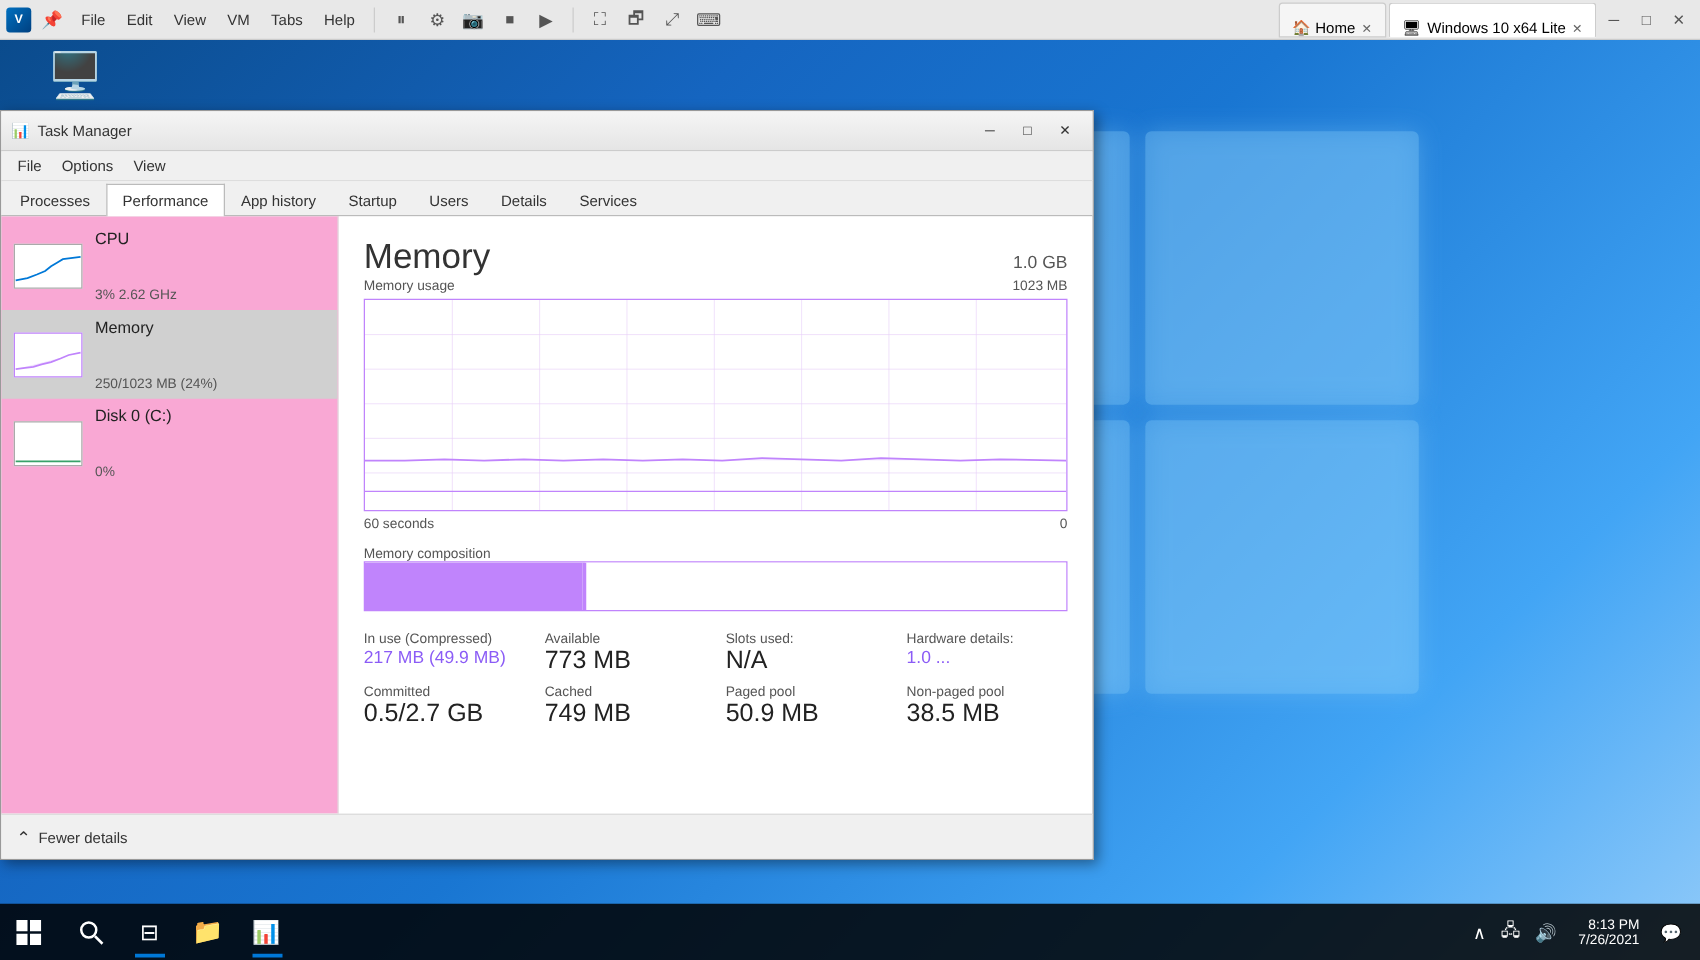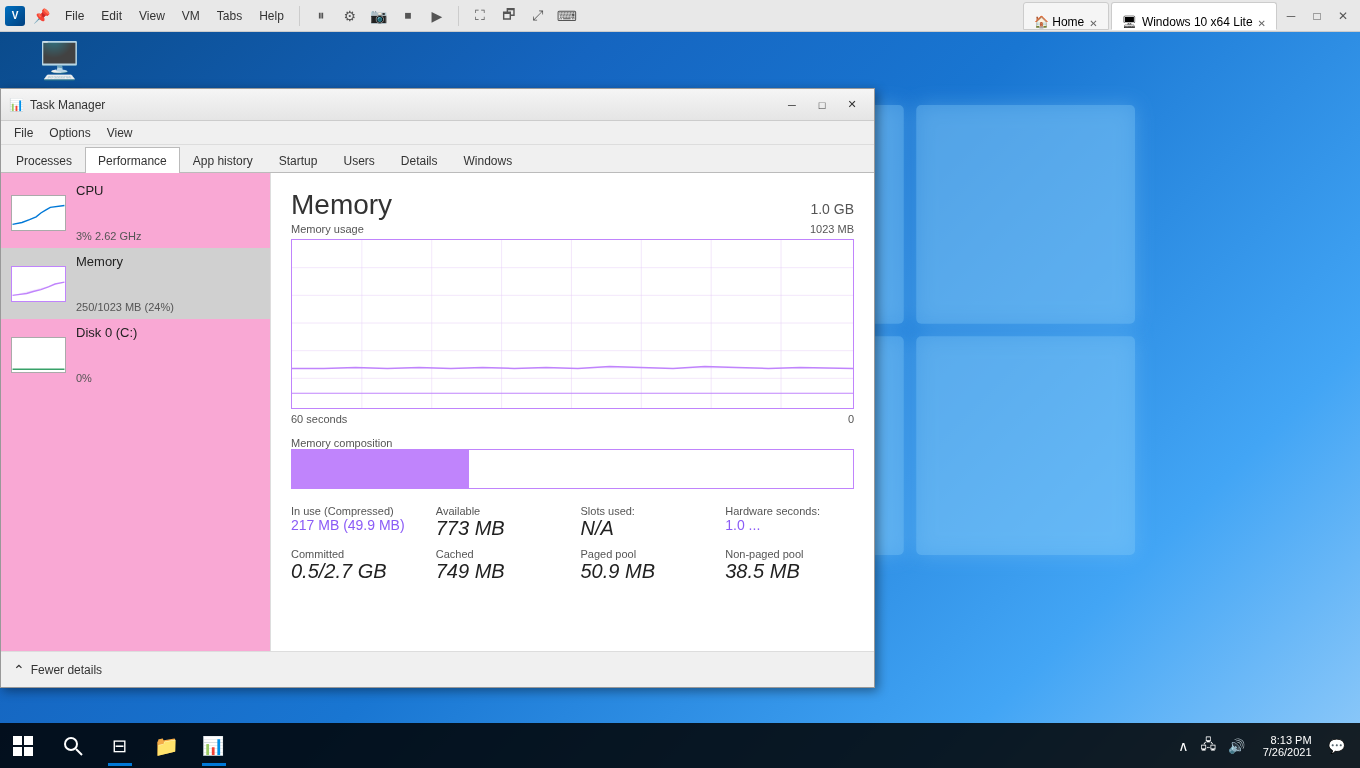--- a/index.html
+++ b/index.html
@@ -398,21 +398,20 @@
     }
     .stat-block { }
     .stat-label {
       font-size: 11px;
       color: #555;
     }
     .stat-value {
       font-size: 20px;
       font-weight: 300;
       color: #222;
-      font-style: italic;
     }
     .stat-value-small {
       font-size: 14px;
       font-weight: 300;
       color: #8b5cf6;
     }
 
     
     .tm-footer {
       height: 36px;
@@ -594,21 +593,21 @@
     <div class="tm-menu-item">View</div>
   </div>
 
   <div class="tm-tabbar">
     <div class="tm-tab">Processes</div>
     <div class="tm-tab active">Performance</div>
     <div class="tm-tab">App history</div>
     <div class="tm-tab">Startup</div>
     <div class="tm-tab">Users</div>
     <div class="tm-tab">Details</div>
-    <div class="tm-tab">Windows</div>
+    <div class="tm-tab">Services</div>
   </div>
 
   <div class="tm-content">
 
     <div class="tm-sidebar">
 
       <div class="sidebar-item">
         <div class="sidebar-thumb sidebar-thumb-cpu">
           <svg viewBox="0 0 55 36" style="width:100%;height:100%;">
             <polyline points="0,30 10,28 18,25 25,22 30,18 35,15 40,12 55,10" stroke="#0078d7" stroke-width="1.5" fill="none"></polyline>
@@ -703,21 +702,21 @@
           <div class="stat-label">Available</div>
           <div class="stat-value">773 MB</div>
         </div>
 
         <div class="stat-block">
           <div class="stat-label">Slots used:</div>
           <div class="stat-value">N/A</div>
         </div>
 
         <div class="stat-block">
-          <div class="stat-label">Hardware seconds:</div>
+          <div class="stat-label">Hardware details:</div>
           <div class="stat-value-small">1.0 ...</div>
         </div>
 
         <div class="stat-block">
           <div class="stat-label">Committed</div>
           <div class="stat-value">0.5/2.7 GB</div>
         </div>
 
         <div class="stat-block">
           <div class="stat-label">Cached</div>

